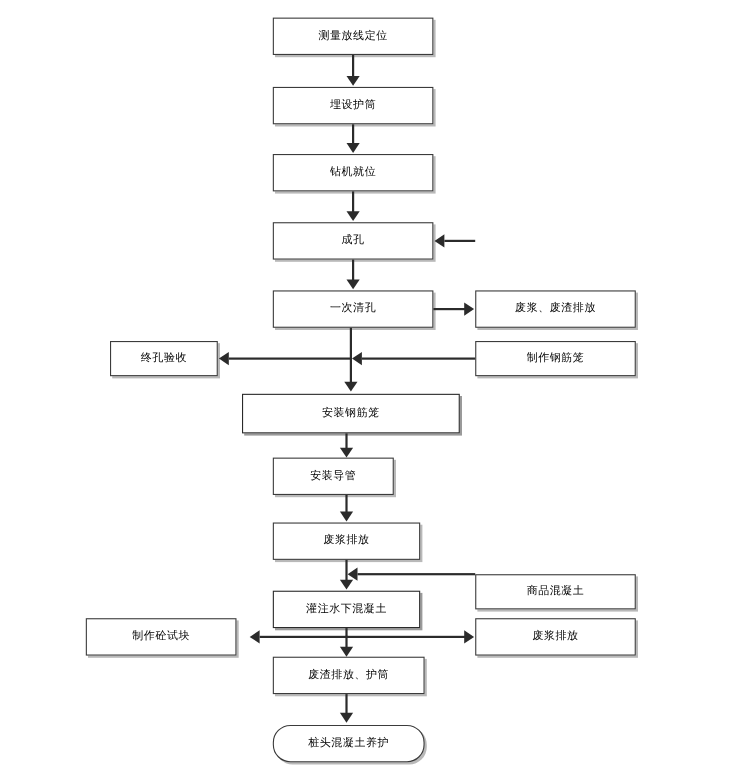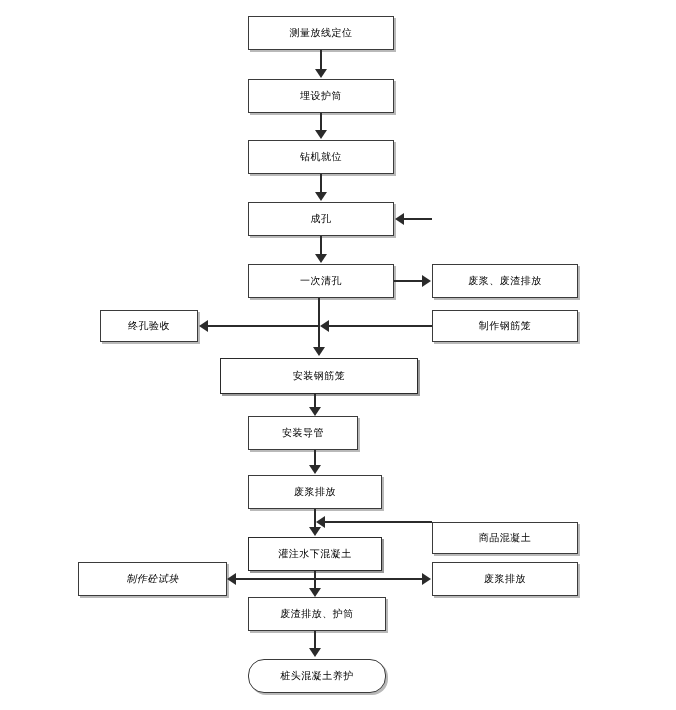--- a/index.html
+++ b/index.html
@@ -49,21 +49,21 @@
   <div class="node thick" style="left:220px;top:358px;width:198px;height:36px;">安装钢筋笼</div>
 
   <div class="node" style="left:248px;top:416px;width:110px;height:34px;">安装导管</div>
 
   <div class="node" style="left:248px;top:475px;width:134px;height:34px;">废浆排放</div>
 
   <div class="node" style="left:432px;top:522px;width:146px;height:32px;">商品混凝土</div>
 
   <div class="node thick" style="left:248px;top:537px;width:134px;height:34px;">灌注水下混凝土</div>
 
-  <div class="node" style="left:78px;top:562px;width:149px;height:34px;font-style:italic;">制作砼试块</div>
+  <div class="node" style="left:78px;top:562px;width:137px;height:34px;">制作砼试块</div>
 
   <div class="node" style="left:432px;top:562px;width:146px;height:34px;">废浆排放</div>
 
   <div class="node" style="left:248px;top:597px;width:138px;height:34px;">废渣排放、护筒</div>
 
   <div class="node" style="left:248px;top:659px;width:138px;height:34px;border-radius:16px;">桩头混凝土养护</div>
 
   <div class="vline" style="left:320px;top:50px;height:20px;"></div>
   <div class="arrow down" style="left:315px;top:69px;"></div>
 

